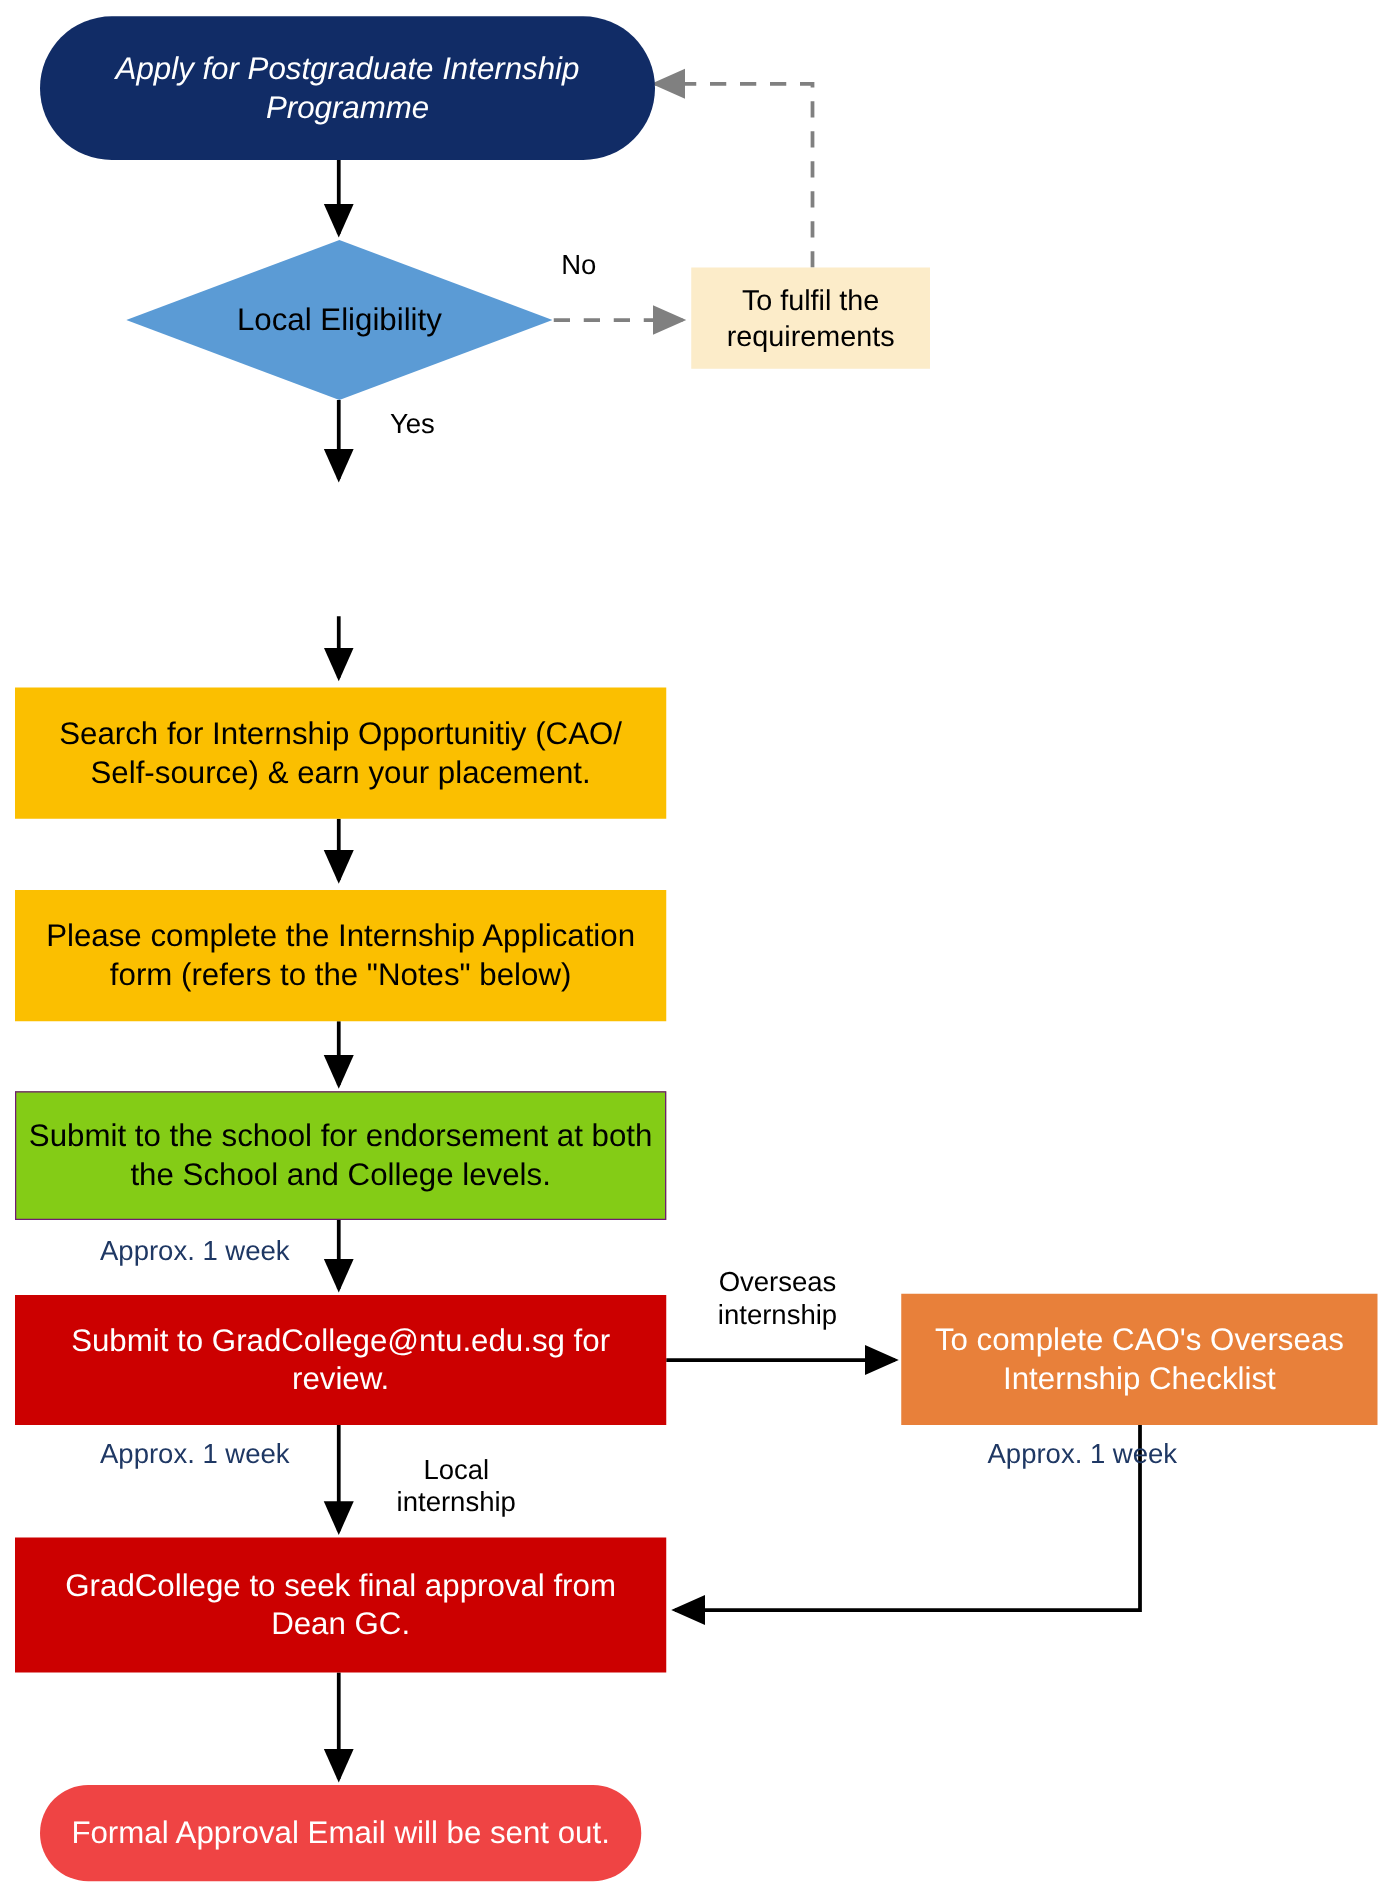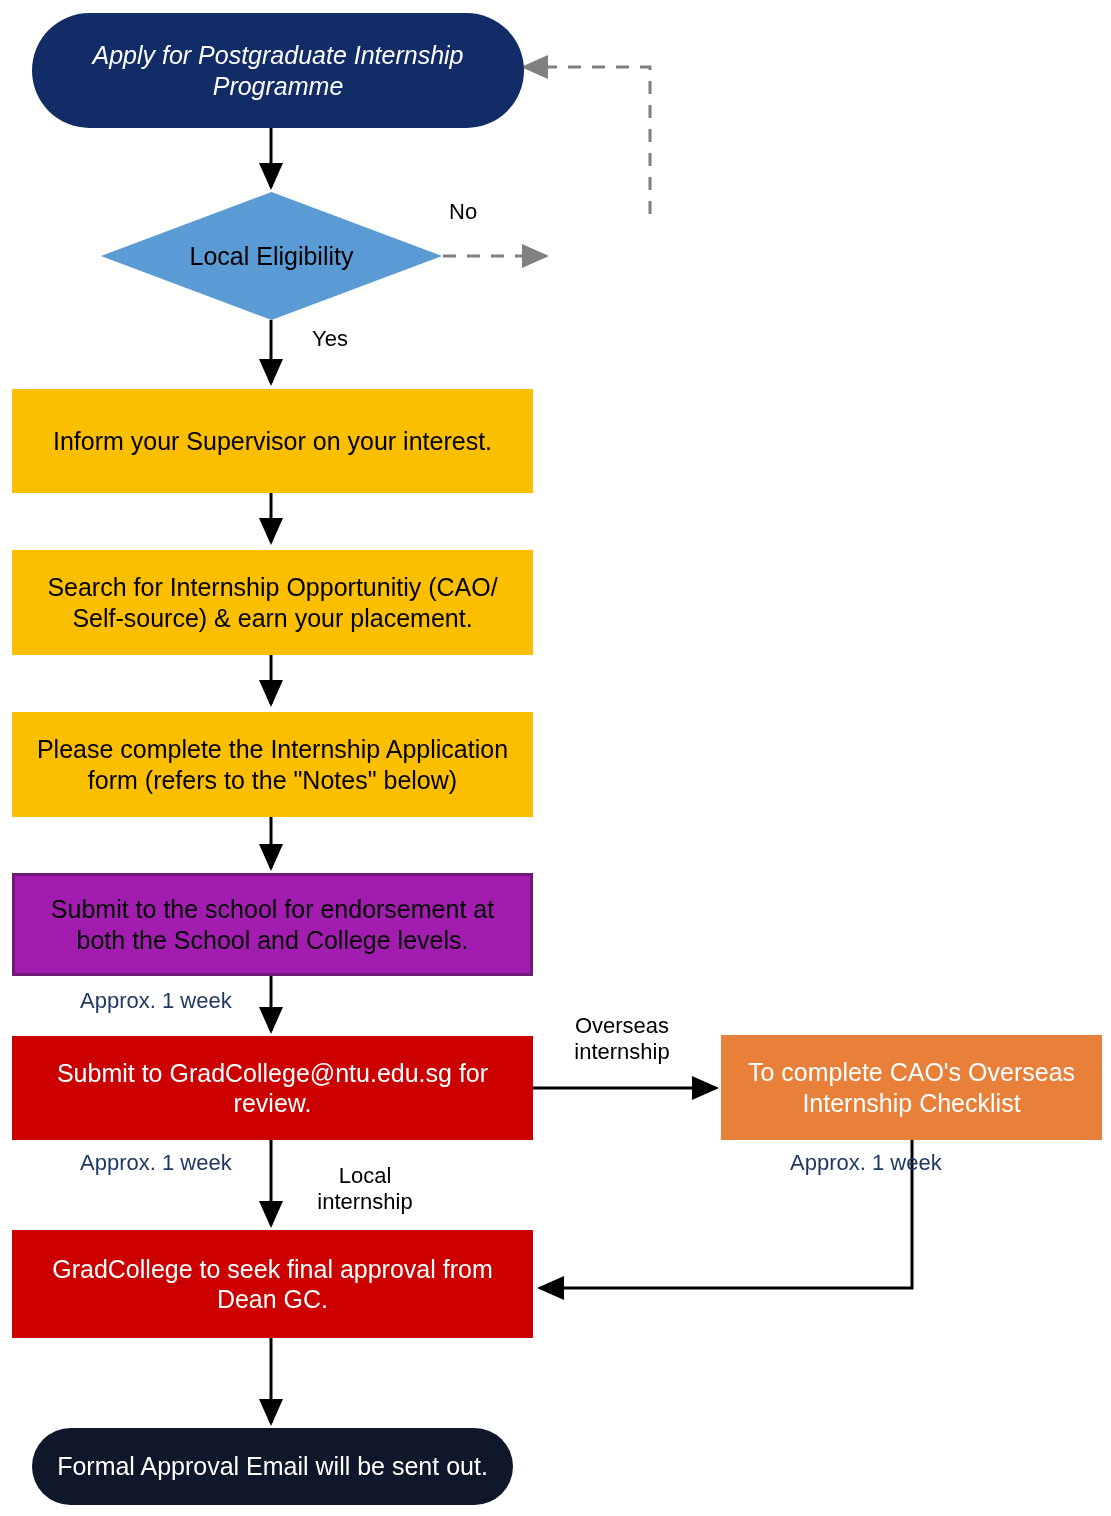--- a/index.html
+++ b/index.html
@@ -60,33 +60,33 @@
     background: #FCECC9;
     color: #000000;
     font-size: 23px;
   }
   .box-yellow {
     background: #FBBF00;
     color: #000000;
     font-size: 25px;
   }
   .box-green {
-    background: #a21caf;
-    color: #000000;
-    font-size: 25px;
-    border: 3px solid #701a75;
+    background: #84cc16;
+    color: #000000;
+    font-size: 25px;
+    border: 1px solid #701a75;
     text-align: center;
   }
   .box-red {
     background: #CC0000;
     color: #ffffff;
     font-size: 25px;
   }
   .pill-red {
-    background: #0f172a;
+    background: #ef4444;
     color: #ffffff;
     border-radius: 999px;
     font-size: 25px;
   }
   .box-orange {
     background: #E8803A;
     color: #ffffff;
     font-size: 25px;
   }
 
@@ -164,24 +164,24 @@
     <span class="txt">Apply for Postgraduate Internship Programme</span>
   </div>
 
   <div class="diamond-wrap" style="left:101px; top:192px; width:341px; height:128px;">
     <svg width="341" height="128" viewBox="0 0 341 128">
       <polygon points="170.5,0 341,64 170.5,128 0,64" fill="#5B9BD5"></polygon>
     </svg>
     <div class="diamond-label" style="top:50px;">Local Eligibility</div>
   </div>
 
-
-  <div class="node box-yellow" style="left:12px; top:389px; width:521px; height:104px;">
-    <span class="txt">Inform your Supervisor on your interest.</span>
-  </div>
+  <div class="node box-cream" style="left:553px; top:214px; width:191px; height:81px;">
+    <span class="txt">To fulfil the requirements</span>
+  </div>
+
 
   <div class="node box-yellow" style="left:12px; top:550px; width:521px; height:105px;">
     <span class="txt">Search for Internship Opportunitiy (CAO/ Self-source) &amp; earn your placement.</span>
   </div>
 
   <div class="node box-yellow" style="left:12px; top:712px; width:521px; height:105px;">
     <span class="txt">Please complete the Internship Application form (refers to the "Notes" below)</span>
   </div>
 
   <div class="node box-green" style="left:12px; top:873px; width:521px; height:103px;">

